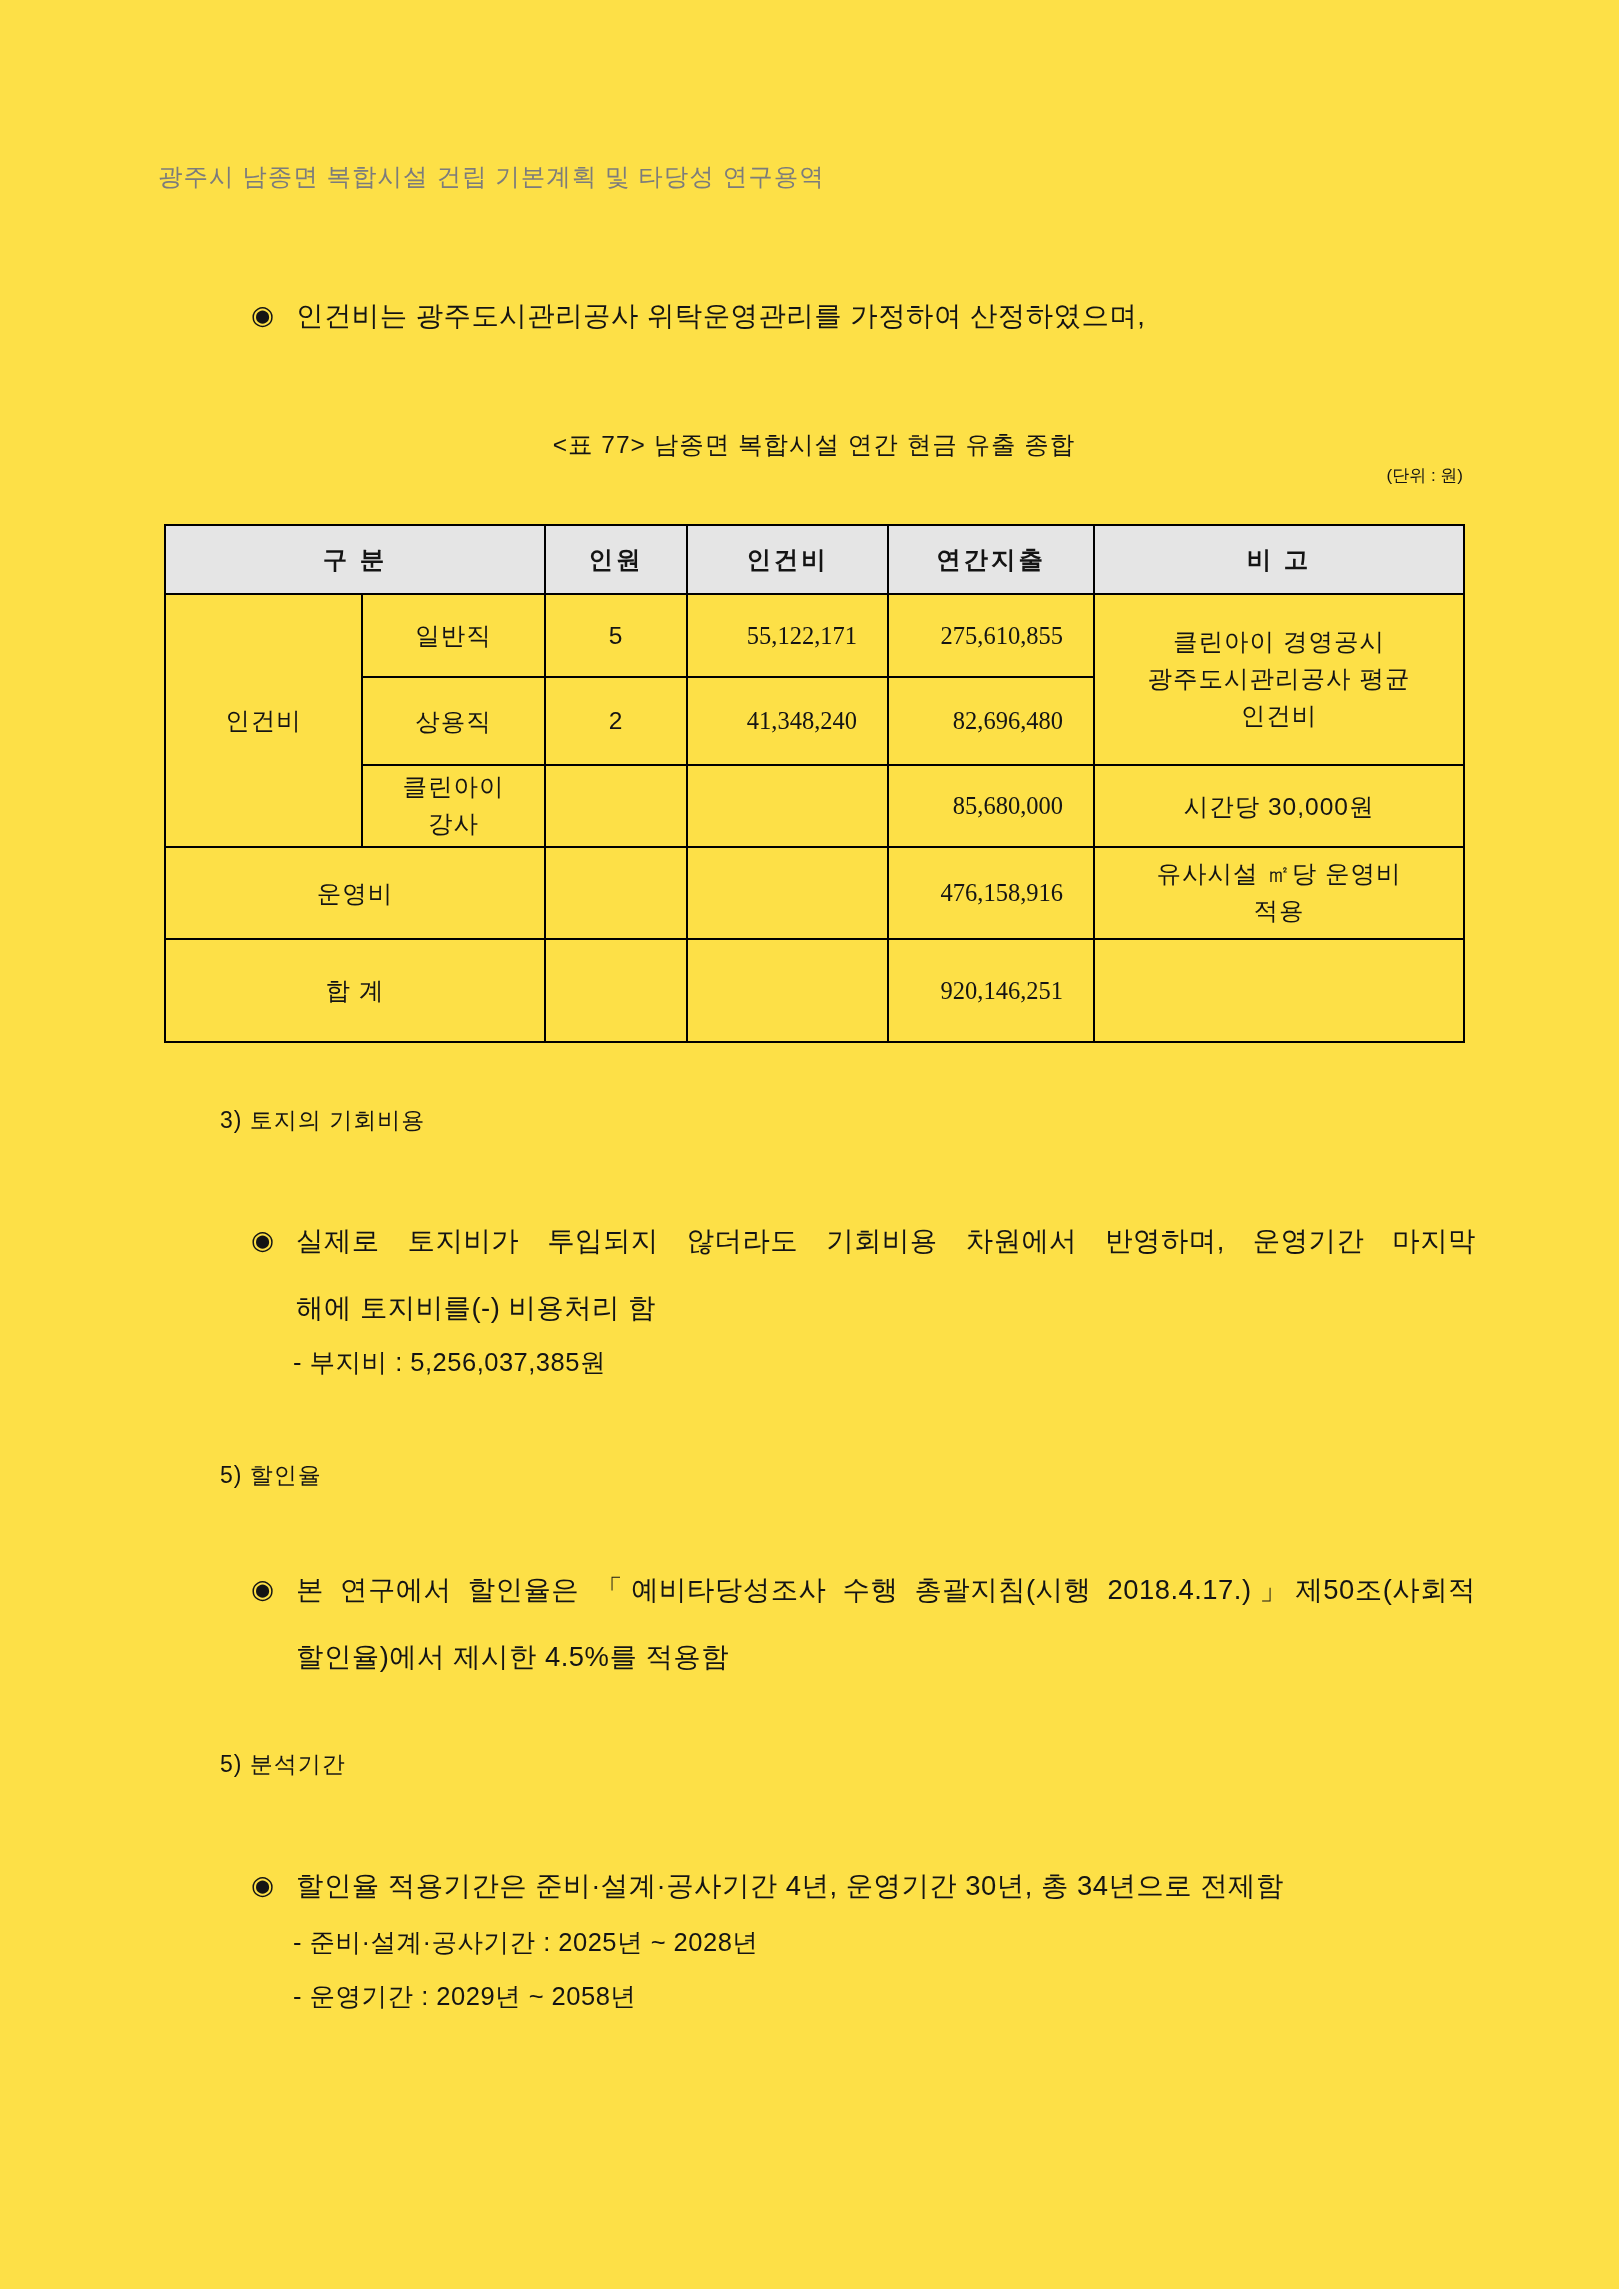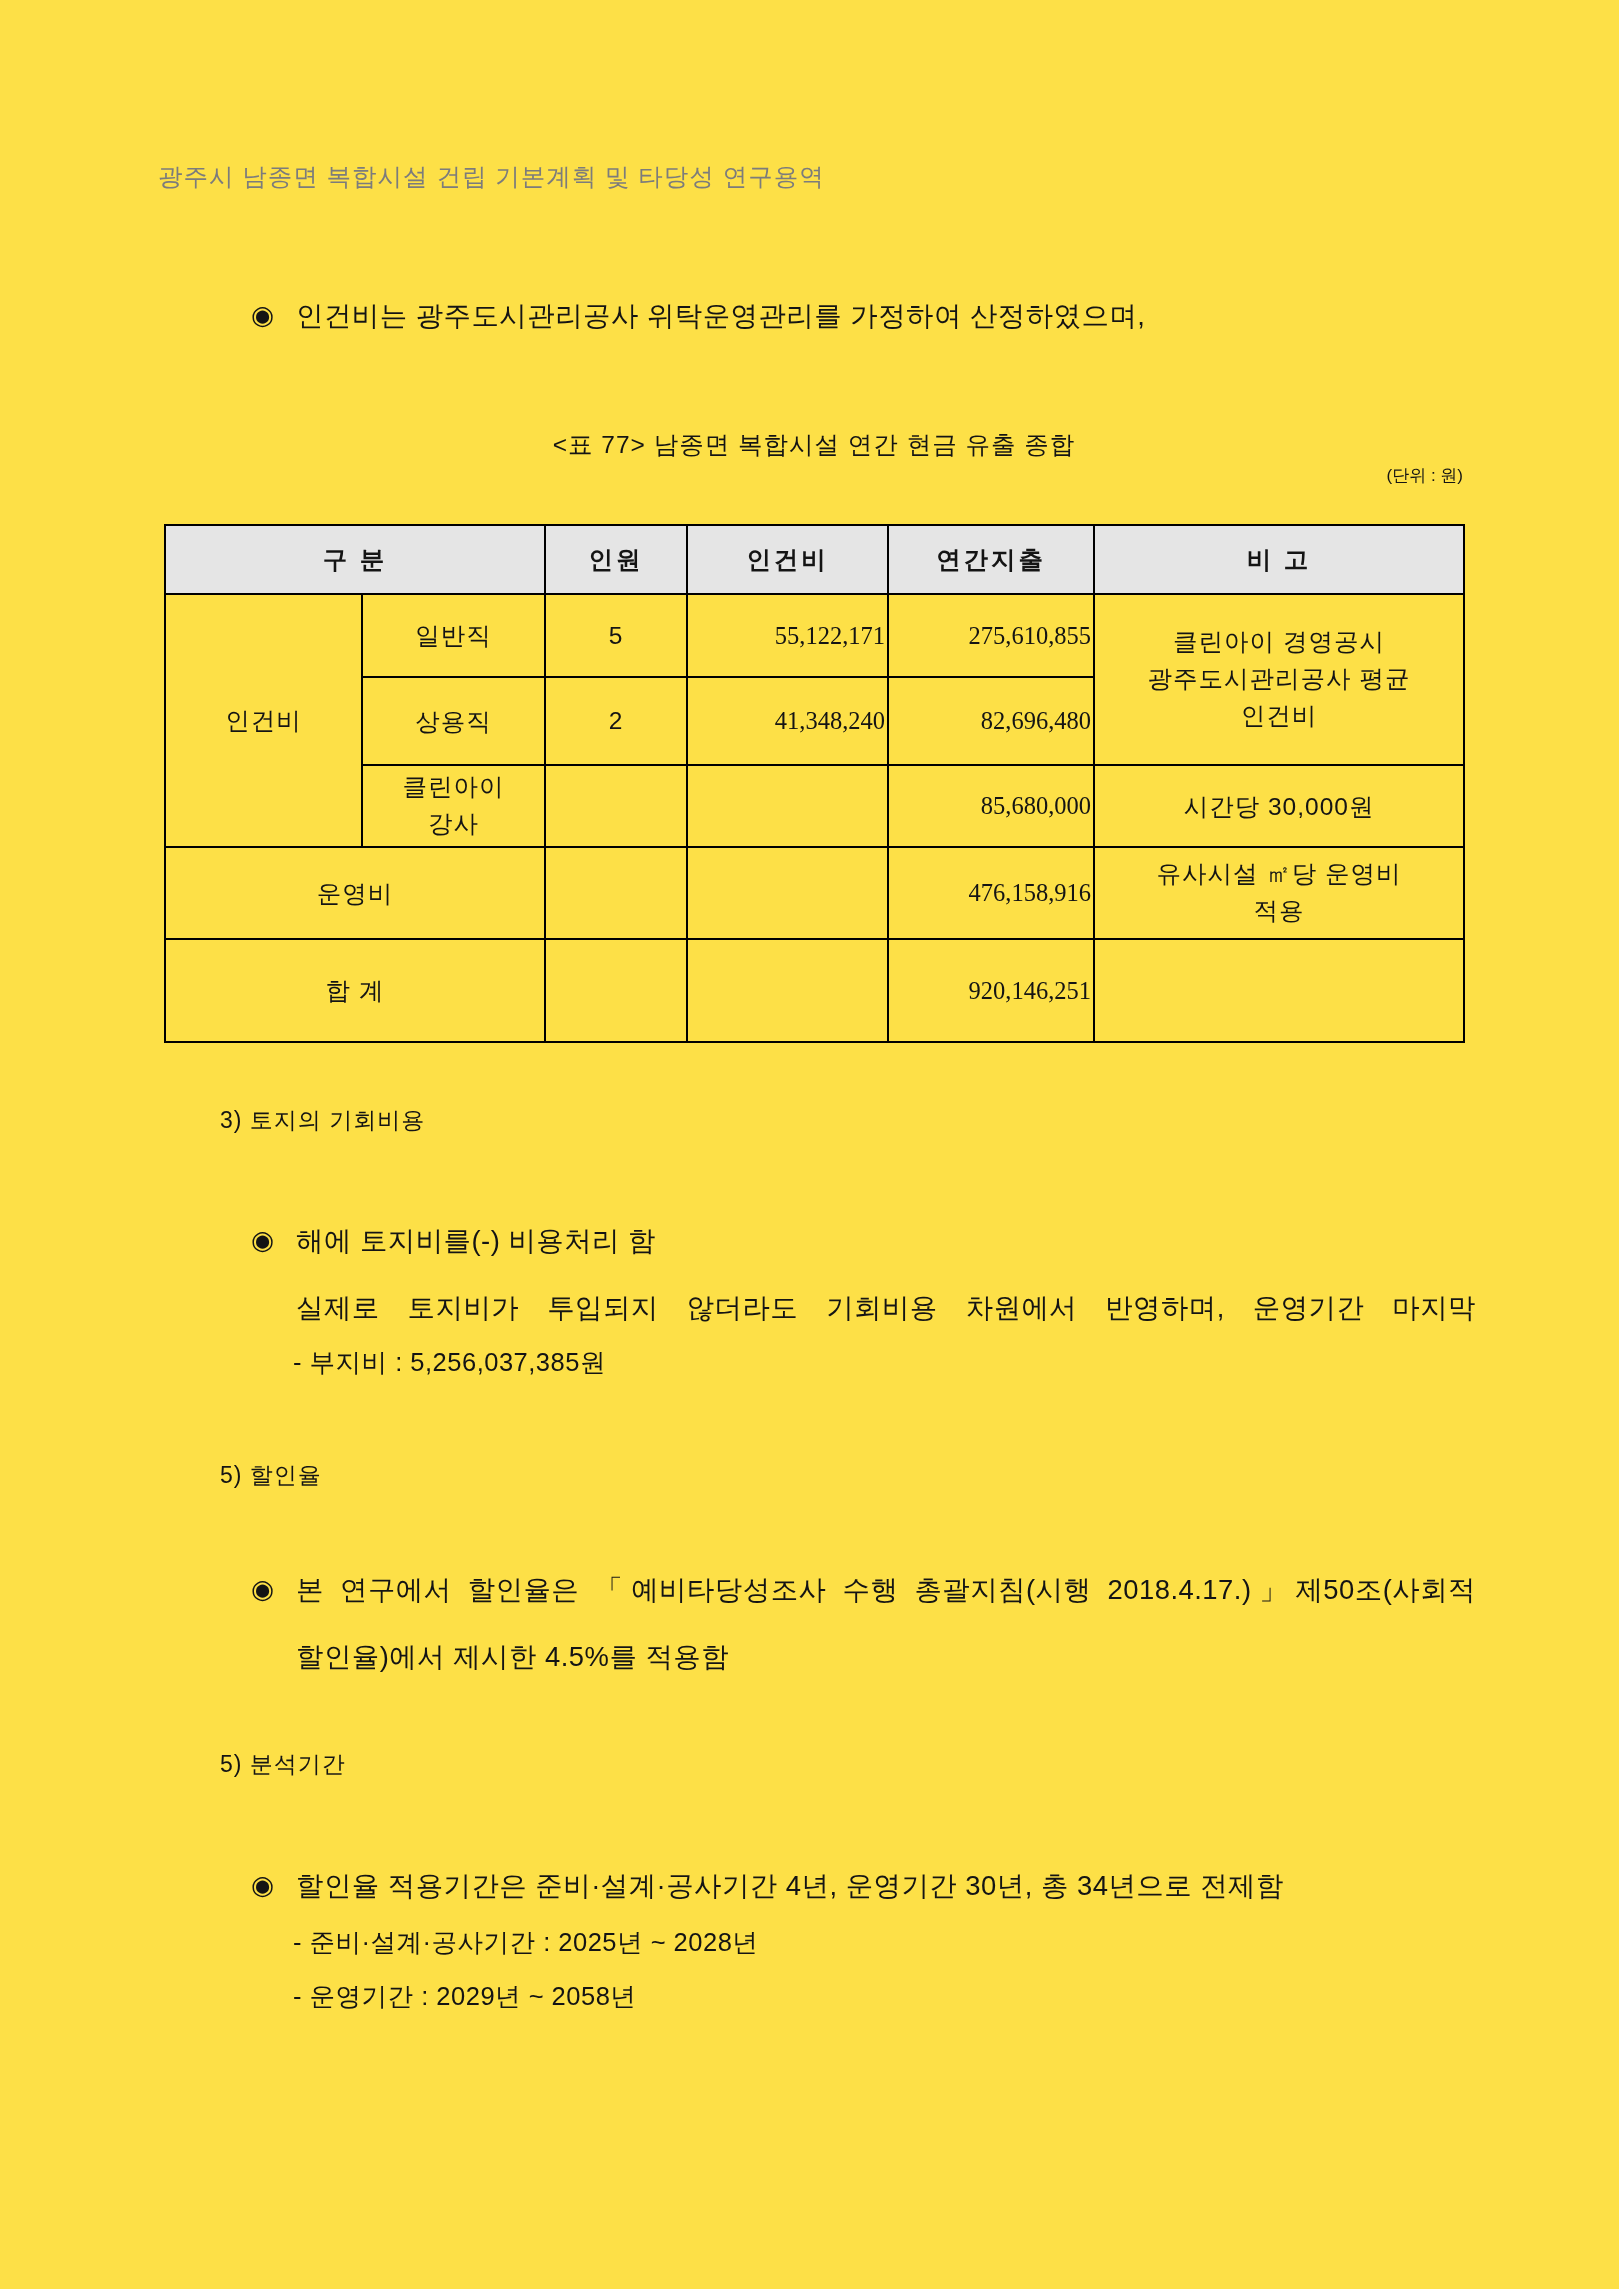--- a/index.html
+++ b/index.html
@@ -83,21 +83,21 @@
     letter-spacing: 1px;
     overflow: hidden;
   }
   .cash-table thead th {
     background: #e5e5e5;
     font-weight: bold;
     letter-spacing: 2.9px;
   }
   .cash-table td.num {
     text-align: right;
-    padding-right: 2px;
+    padding-right: 30px;
     font-family: "Liberation Serif", serif;
     letter-spacing: 0;
   }
   .cash-table .pre { white-space: pre-line; line-height: 1.5; }
   .cash-table tr.major > td { border-top: 2.9px solid #000; }
 
   .section-heading {
     position: absolute;
     left: 220px;
     font-size: 23px;
@@ -200,22 +200,22 @@
         <td class="num">920,146,251</td>
         <td></td>
       </tr>
     </tbody>
   </table>
 
   <div class="section-heading" style="top:1101px;">3) 토지의 기회비용</div>
   <div class="bullet-row" style="left:251px; top:1207px;">
     <span class="bullet-glyph">◉</span>
     <div class="bullet-body">
+      <div class="bullet-line justify">실제로 토지비가 투입되지 않더라도 기회비용 차원에서 반영하며, 운영기간 마지막</div>
       <div class="bullet-line">해에 토지비를(-) 비용처리 함</div>
-      <div class="bullet-line justify">실제로 토지비가 투입되지 않더라도 기회비용 차원에서 반영하며, 운영기간 마지막</div>
     </div>
   </div>
   <div class="sub-item" style="top:1347px;">- 부지비 : 5,256,037,385원</div>
 
   <div class="section-heading" style="top:1456px;">5) 할인율</div>
   <div class="bullet-row" style="left:251px; top:1556px;">
     <span class="bullet-glyph">◉</span>
     <div class="bullet-body">
       <div class="bullet-line justify">본 연구에서 할인율은 「예비타당성조사 수행 총괄지침(시행 2018.4.17.)」제50조(사회적</div>
       <div class="bullet-line">할인율)에서 제시한 4.5%를 적용함</div>

